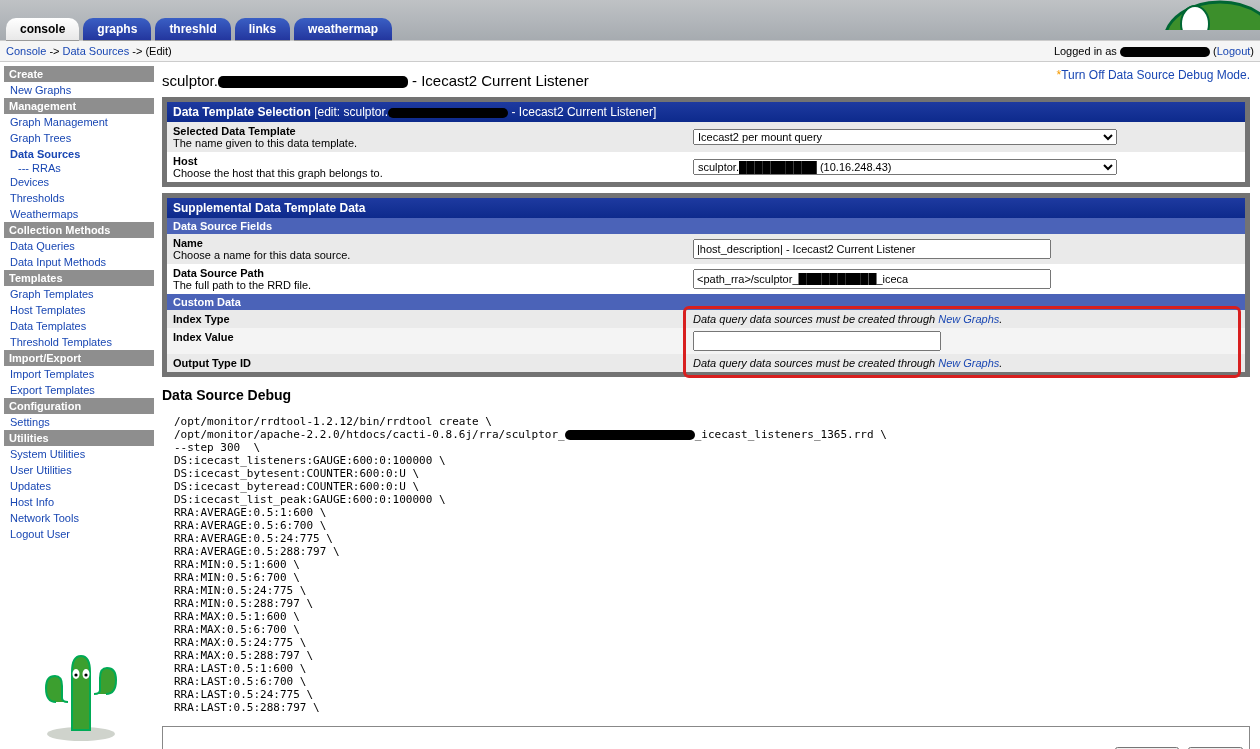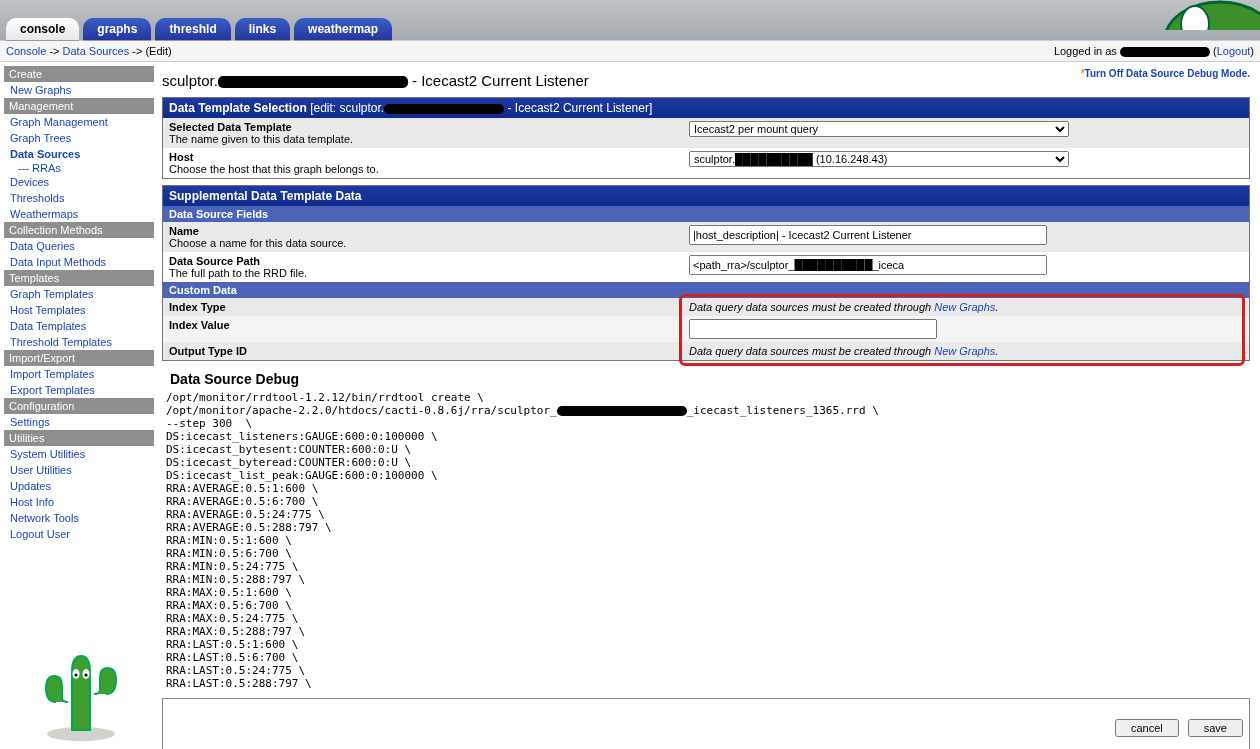--- a/index.html
+++ b/index.html
@@ -14,51 +14,51 @@
 
 .crumbrow{height:20px;background:#f5f5f5;border-top:1px solid #ccc;border-bottom:1px solid #ccc;display:flex;align-items:center;padding:0 6px;font-size:11px}
 .crumbrow .right{margin-left:auto}
 
 
 .layout{display:flex;align-items:flex-start}
 .sidebar{width:150px;flex:0 0 150px;padding:4px 0 4px 4px}
 .main{flex:1;padding:6px 10px 40px 8px}
 
 
-.side-sec{background:#8e8e8e;color:#fff;font-weight:normal;padding:2px 5px;font-size:11px}
+.side-sec{background:#8e8e8e;color:#fff;font-weight:bold;padding:2px 5px;font-size:11px}
 .side-item{display:block;padding:2px 6px;font-size:11px;color:#1947b3;cursor:pointer}
 .side-item.sel{font-weight:bold}
 .side-sub{padding-left:14px;color:#1947b3;font-size:11px;display:block;cursor:pointer}
 
 
 h1.pagetitle{font-size:15px;font-weight:normal;margin:4px 0 8px 0}
-.banner{float:right;color:#1947b3;font-weight:bold;font-size:10px}
+.banner{float:right;color:#1947b3;font-weight:normal;font-size:12px}
 .banner .star{color:#f59a00}
 
-.panel{border:1px solid #737373;margin-bottom:6px}
+.panel{border:5px solid #737373;margin-bottom:6px}
 .panel-hd{background:linear-gradient(#1e3aa0,#0d2a8c);color:#fff;font-weight:bold;font-size:12px;padding:3px 6px}
 .panel-hd .sub{font-weight:normal}
 .panel-sub{background:#4b63b8;color:#fff;font-weight:bold;font-size:11px;padding:2px 6px}
 
-.formrow{display:flex;align-items:flex-start;padding:3px 6px;font-size:11px}
+.formrow{display:flex;align-items:center;padding:3px 6px;font-size:11px}
 .formrow.alt{background:#eaeaea}
 .formrow .lbl{flex:0 0 520px}
 .formrow .lbl b{display:block}
 .formrow .ctrl{flex:1}
 select,input[type=text]{font-size:11px}
-select{width:380px}
+select{width:424px}
 input[type=text]{width:350px;padding:2px}
 
 .simple-row{display:flex;align-items:flex-start;padding:3px 6px;background:#eaeaea;font-size:11px}
 .simple-row.light{background:#f4f4f4}
 .simple-row .lbl2{flex:0 0 520px;font-weight:bold}
 .note{font-style:italic}
 
-h2.debug{font-size:14px;margin:10px 0 4px 8px}
-pre.debug{font-family:Monaco,Consolas,monospace;font-size:11px;white-space:pre;margin:4px}
+h2.debug{font-size:14px;margin:10px 0 4px 0}
+pre.debug{font-family:Monaco,Consolas,monospace;font-size:11px;white-space:pre;margin:12px}
 
 
 .btnrow{border:1px solid #888;padding:20px 6px;text-align:right;margin-top:8px}
 button.std{font-size:11px;padding:1px 14px;margin-left:6px;cursor:pointer}
 
 
 .cactus{margin:12px 0 0 16px}
 
 
 .blackout{display:inline-block;background:#000;height:10px;vertical-align:middle;border-radius:5px}

